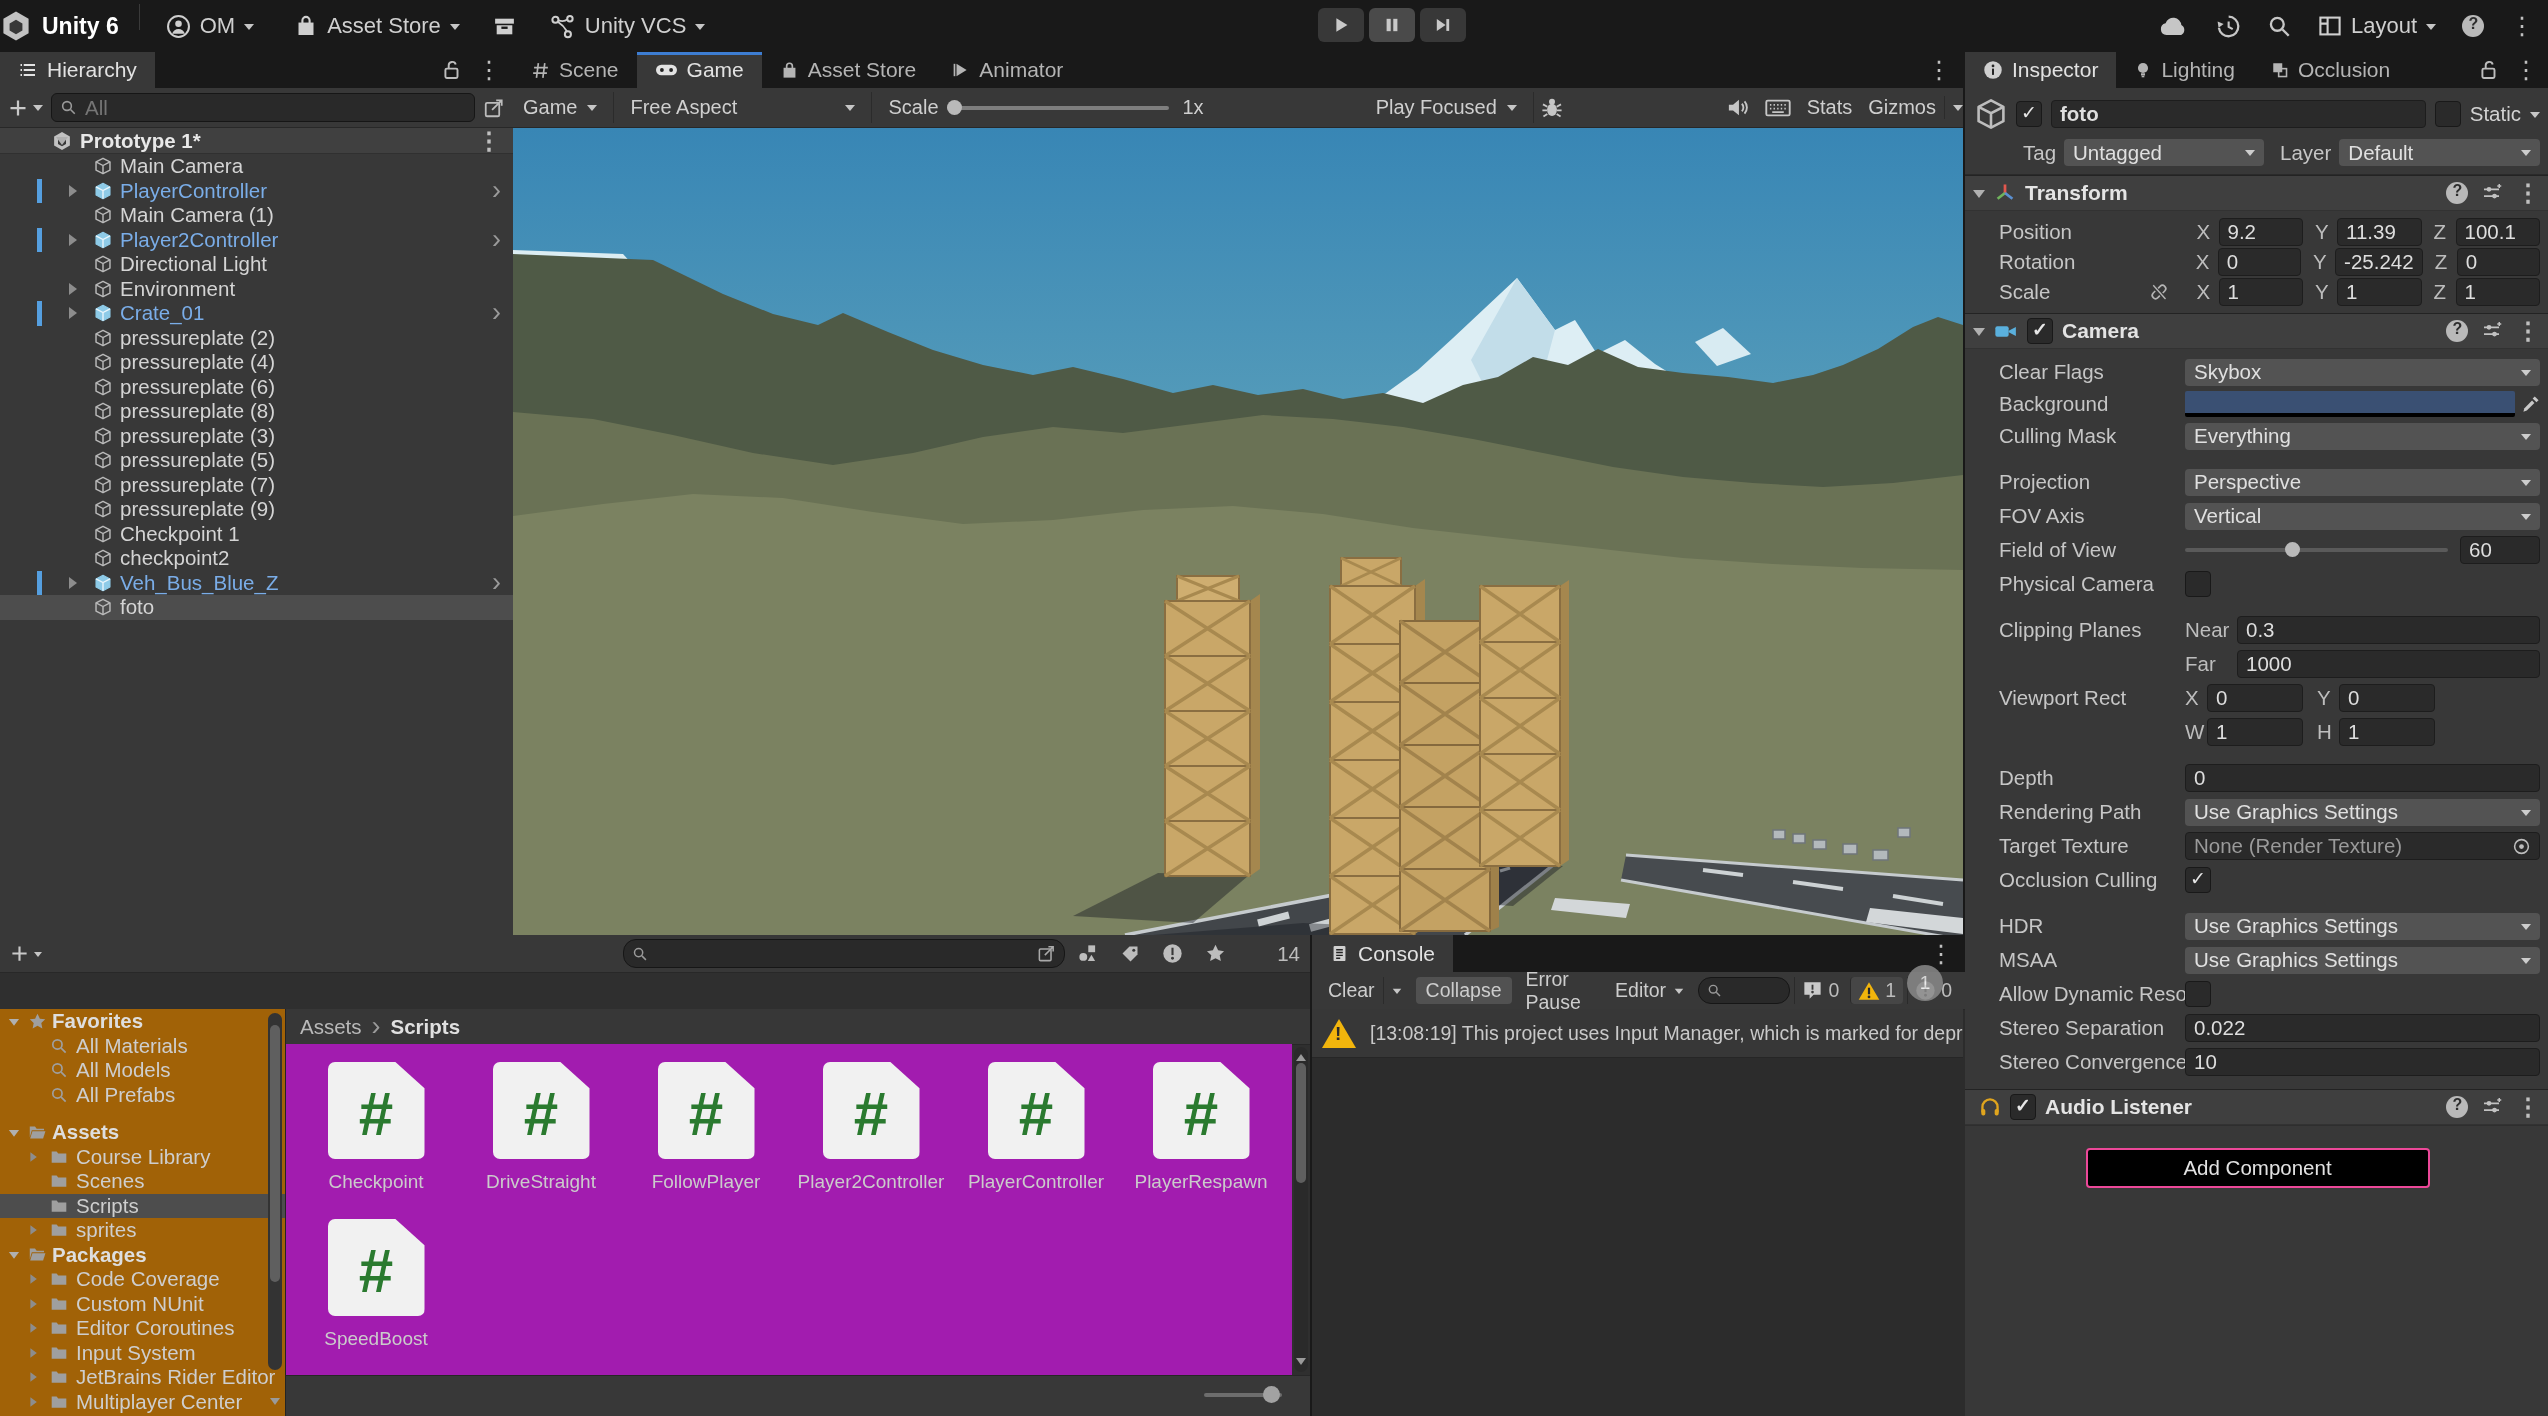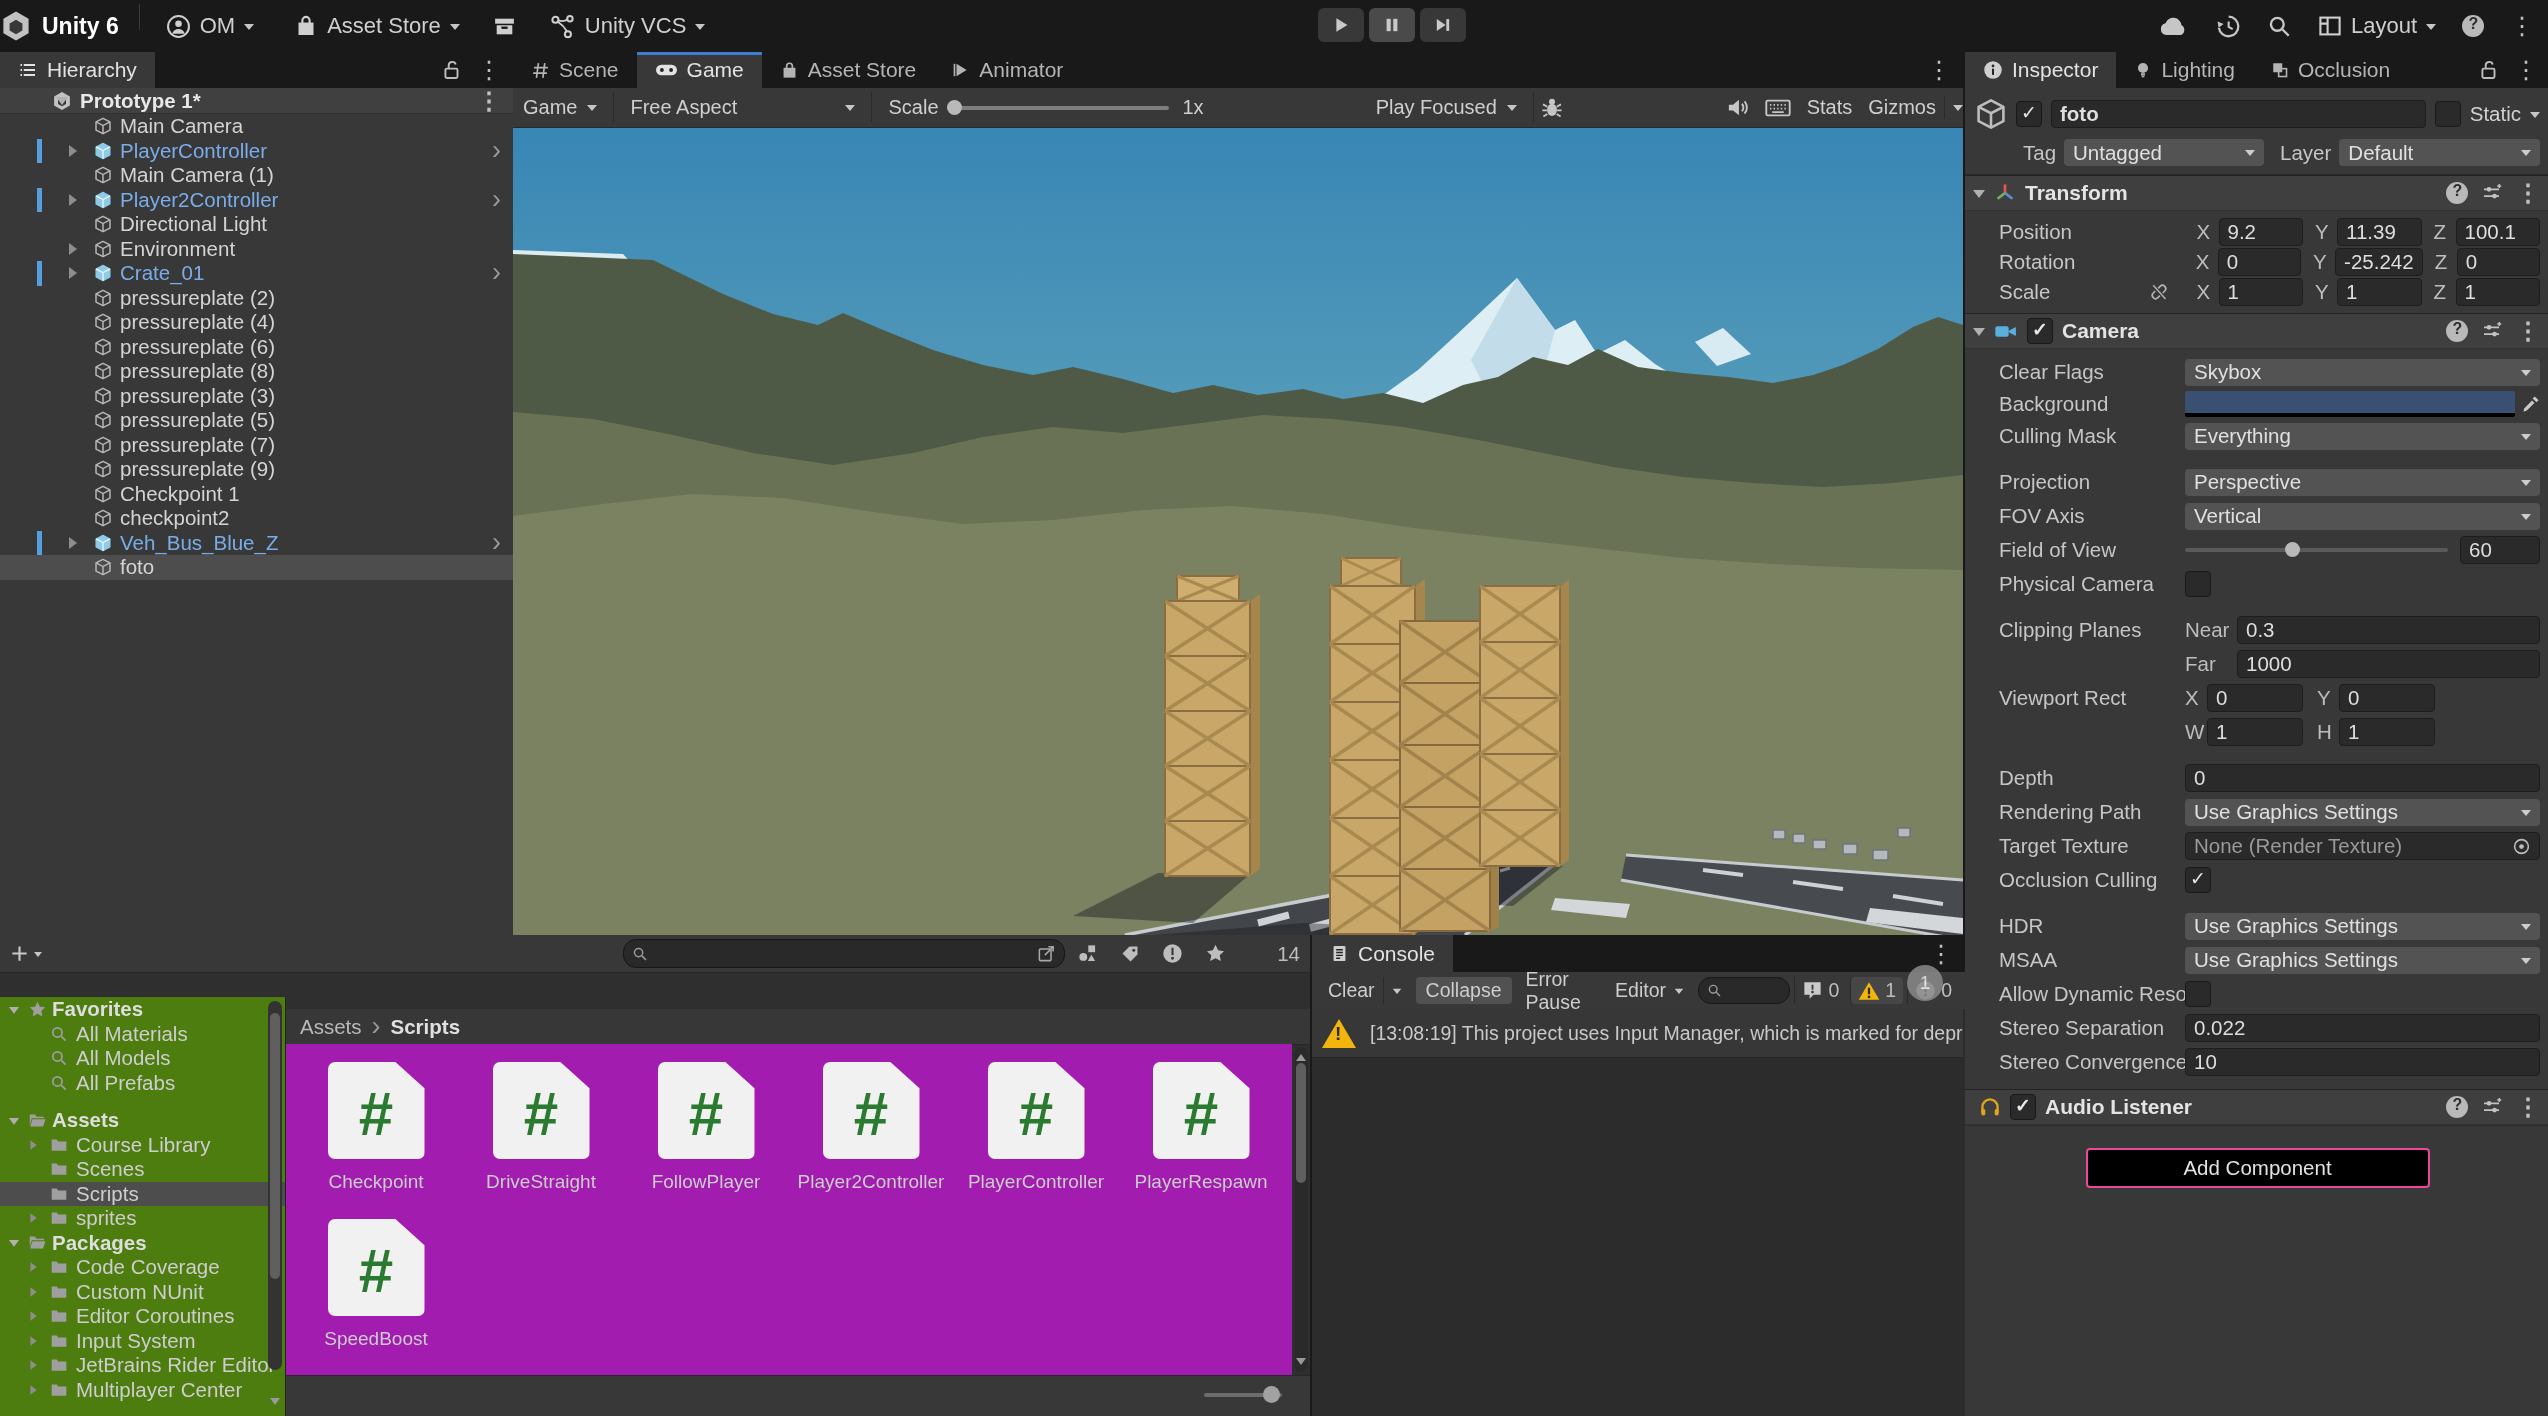--- a/index.html
+++ b/index.html
@@ -62,21 +62,21 @@
   .field.grow{flex:1}
   .cb{width:24px;height:24px;background:#2a2a2a;border:1px solid #191919;border-radius:4px;position:relative;flex:none}
   .cb.on::after{content:"✓";position:absolute;left:4px;top:-1px;color:#e6e6e6;font-size:19px}
   .axl{width:22px;color:#bdbdbd;flex:none}
   .axf{width:84px;margin-right:12px}
   .helpq{width:22px;height:22px;border-radius:50%;background:#b9b9b9;position:relative}
   .helpq::after{content:"?";position:absolute;left:6.5px;top:0px;color:#2d2d2d;font-weight:bold;font-size:16px}
   
   #project{left:0;top:935px;width:1310px;height:481px;background:#2f2f2f}
   #console{left:1310px;top:935px;width:653px;height:481px;background:#2c2c2c;border-left:2px solid #191919}
-  .ptree{position:absolute;left:0;top:62px;bottom:0;width:285px;background:#4d7c0f;border-right:1px solid #242424;overflow:hidden}
+  .ptree{position:absolute;left:0;top:74px;bottom:0;width:285px;background:#a16207;border-right:1px solid #242424;overflow:hidden}
   .trow{position:relative;height:24.5px;display:flex;align-items:center;gap:8px;padding-left:52px;white-space:nowrap}
   .trow .arr{position:absolute;left:8px}
   .trow.child{padding-left:76px}
   .trow.child .arr{left:26px}
   .trow.selrow{background:#4d4d4d}
   .trow .lbl{color:#cecece}
   .trow.bold .lbl{font-weight:bold;color:#dedede}
   .foldr{color:#9f9f9f}
   .crumbbar{position:absolute;left:286px;top:74px;right:0;height:35px;background:#373737;border-bottom:1px solid #272727;display:flex;align-items:center;gap:10px;padding-left:14px;color:#b9b9b9}
   .filegrid{position:absolute;left:286px;top:109px;right:18px;bottom:41px;background:#a21caf;display:flex;flex-wrap:wrap;align-content:flex-start;padding:18px 0 0 40px;column-gap:65px;row-gap:26px;overflow:hidden}
@@ -374,20 +374,35 @@
         </svg>
       <span>Hierarchy</span>
     </div>
     <div class="tb-right">
       <svg class="ico" width="22" height="22">
           <use href="#i-unlock"></use>
         </svg>
       <span class="g-kebab"></span>
     </div>
   </div>
+  <div class="toolbar" style="padding:0 8px">
+    <svg class="ico" width="20" height="20" style="color:#c9c9c9">
+        <use href="#i-plus"></use>
+      </svg>
+    <span class="caret-d" style="margin-left:5px"></span>
+    <div class="searchbox hsearch">
+      <svg class="ico" width="17" height="17">
+          <use href="#i-search"></use>
+        </svg>
+      <input placeholder="All" style="">
+    </div>
+    <svg class="ico" width="22" height="22" style="color:#bdbdbd">
+        <use href="#i-openwin"></use>
+      </svg>
+  </div>
   <div>
     <div class="scene-row">
       <span class="tri-d" style="position:absolute;left:56px"></span>
       <svg class="ico" width="20" height="20">
           <use href="#i-unity"></use>
         </svg>
       <span>Prototype 1*</span>
       <span class="g-kebab"></span>
     </div>
     <div class="hrow">

